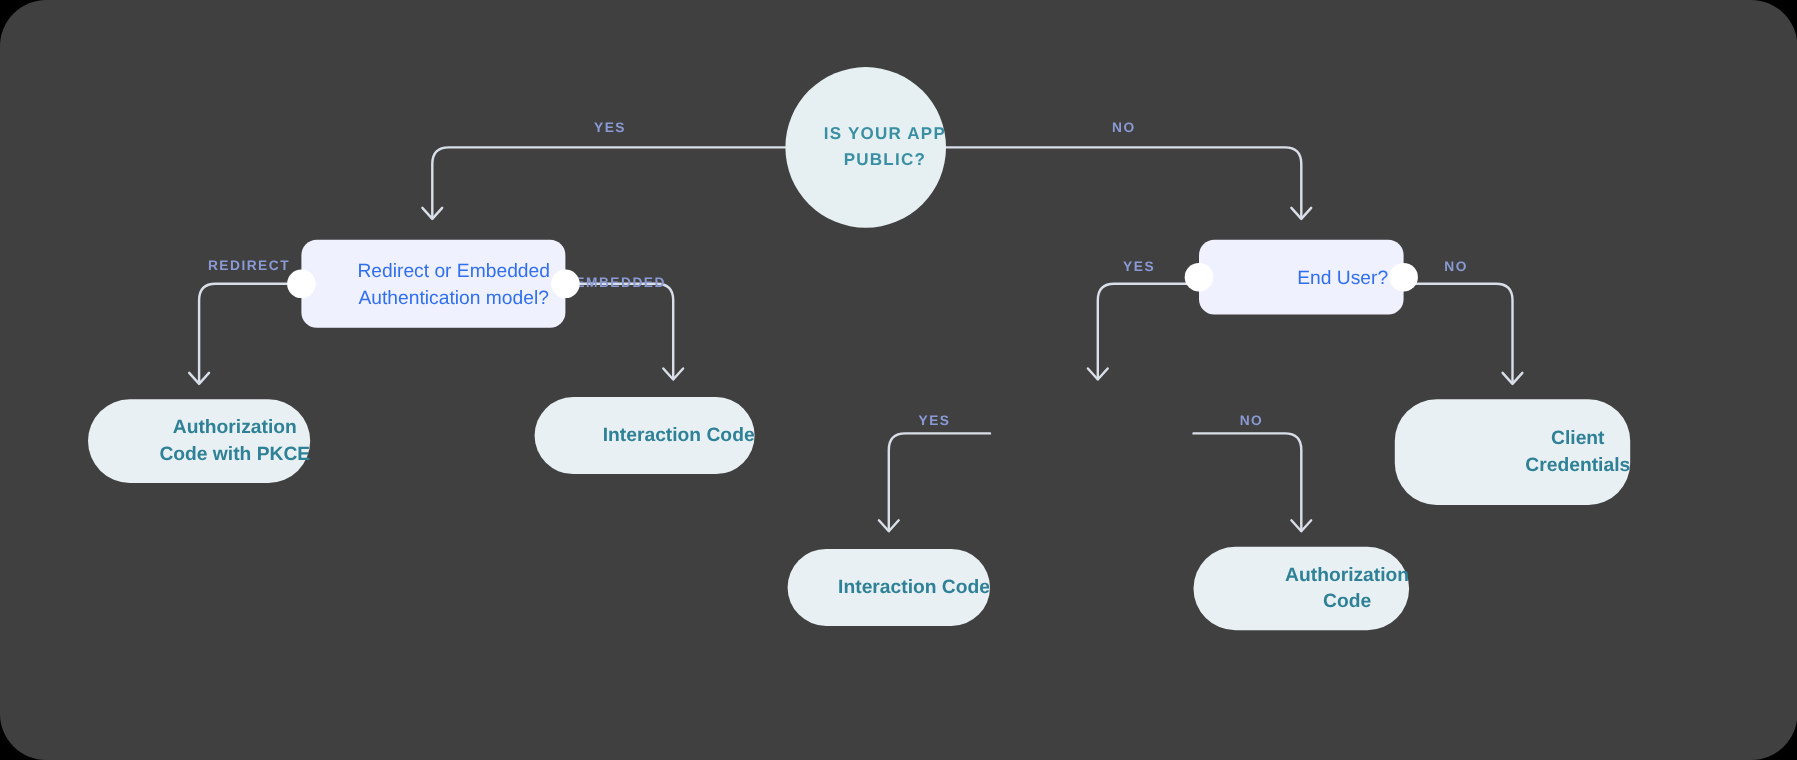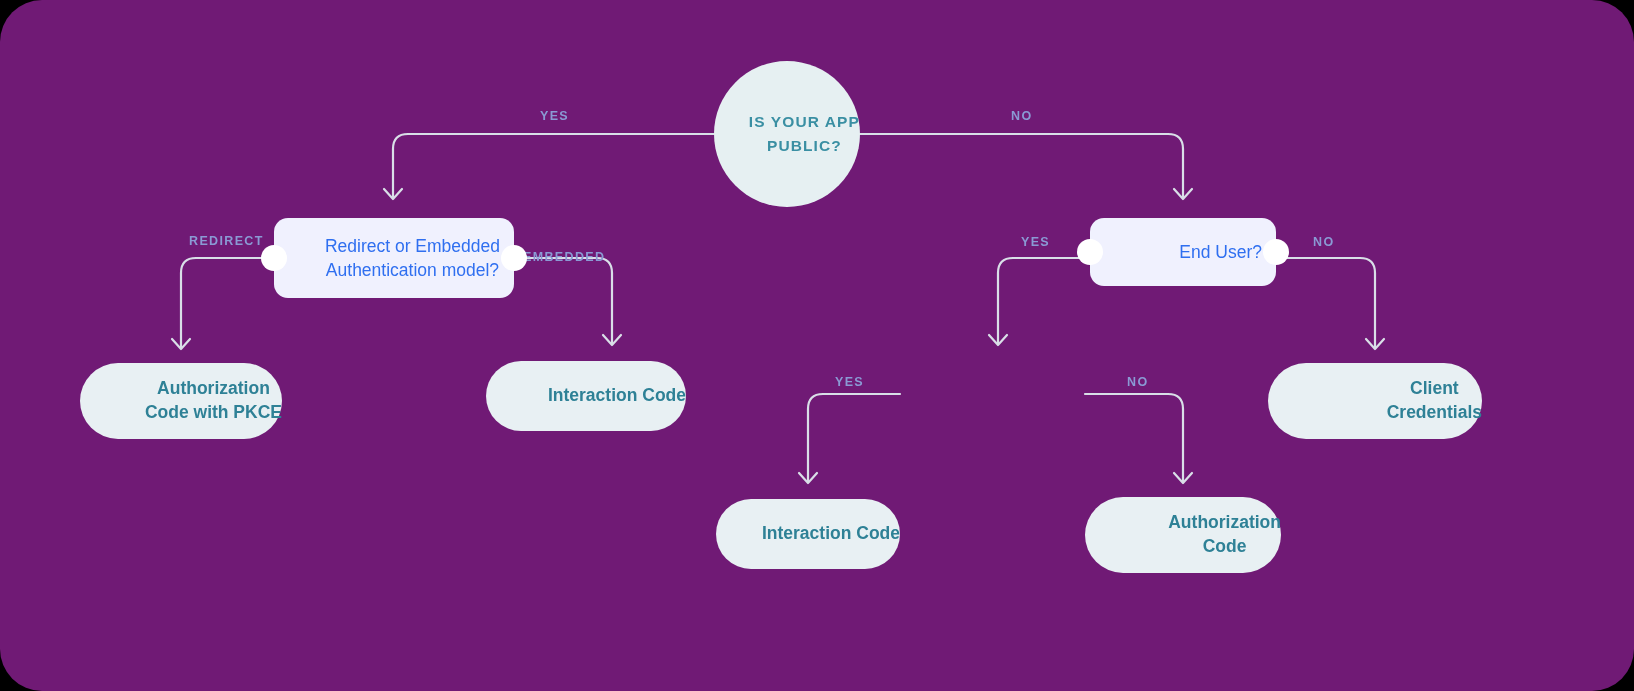--- a/index.html
+++ b/index.html
@@ -13,21 +13,21 @@
     overflow: hidden;
     font-family: "Liberation Sans", sans-serif;
   }
 
   #card {
     position: absolute;
     left: 0;
     top: 0;
     width: 1634px;
     height: 691px;
-    background: #701a75;
+    background: #404040;
     border-radius: 42px;
     overflow: hidden;
   }
 
   #canvas {
     position: absolute;
     left: 0;
     top: 0;
     width: 1634px;
     height: 691px;
@@ -175,21 +175,21 @@
       <div>
         <div>Authorization</div>
         <div>Code with PKCE</div>
       </div>
     </div>
 
     <div class="node node-terminal" style="left:486px; top:361px; width:200px; height:70px; border-radius:35px;">
       <div>Interaction Code</div>
     </div>
 
-    <div class="node node-terminal" style="left:1268px; top:363px; width:214px; height:76px; border-radius:38px;">
+    <div class="node node-terminal" style="left:1268px; top:363px; width:214px; height:96px; border-radius:38px;">
       <div>
         <div>Client</div>
         <div>Credentials</div>
       </div>
     </div>
 
     <div class="node node-terminal" style="left:716px; top:499px; width:184px; height:70px; border-radius:35px;">
       <div>Interaction Code</div>
     </div>
 

